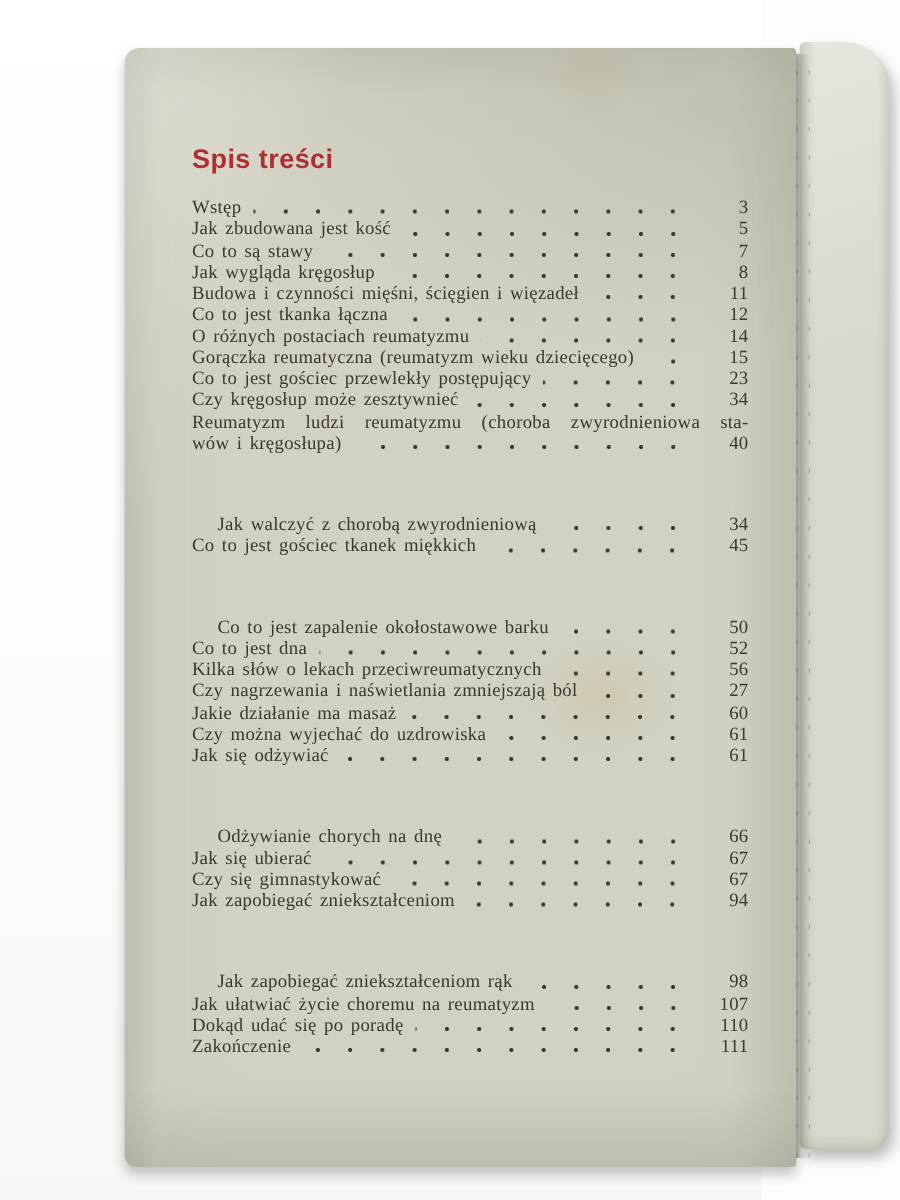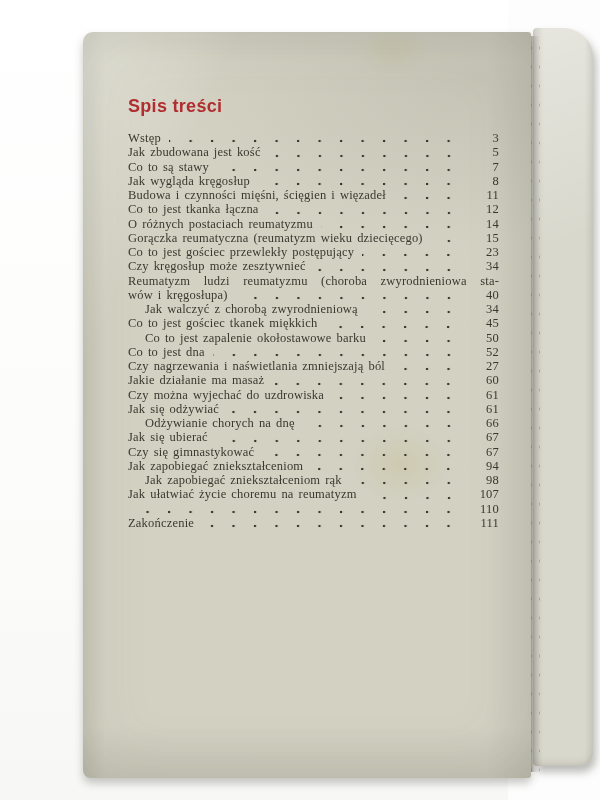--- a/index.html
+++ b/index.html
@@ -65,21 +65,21 @@
     font-family:"Liberation Sans", sans-serif;
     font-weight:700;font-size:18px;line-height:20px;
     letter-spacing:0.3px;
     color:var(--accent);
   }
   .toc{
     font-size:12.5px;line-height:14.25px;
     letter-spacing:0.2px;word-spacing:1.6px;
   }
   .toc-row{display:flex;align-items:flex-start;}
-  .toc-row.indent{padding-left:17px;}
+  .toc-row.indent{padding-left:17px;margin-top:40px;}
   .toc-label{white-space:nowrap;}
   .toc-row.stretch .toc-label{
     flex:1;white-space:normal;
     text-align:justify;text-align-last:justify;
   }
   .toc-dots{
     flex:1;position:relative;align-self:stretch;
     margin-left:8px;margin-right:6px;min-width:12px;
   }
   .toc-dots::after{
@@ -175,20 +175,25 @@
     <span class="toc-label">Co to jest zapalenie okołostawowe barku</span>
     <span class="toc-dots"></span>
     <span class="toc-page">50</span>
   </div>
             <div class="toc-row">
     <span class="toc-label">Co to jest dna</span>
     <span class="toc-dots"></span>
     <span class="toc-page">52</span>
   </div>
             <div class="toc-row">
+    <span class="toc-label">Kilka słów o lekach przeciwreumatycznych</span>
+    <span class="toc-dots"></span>
+    <span class="toc-page">56</span>
+  </div>
+            <div class="toc-row">
     <span class="toc-label">Czy nagrzewania i naświetlania zmniejszają ból</span>
     <span class="toc-dots"></span>
     <span class="toc-page">27</span>
   </div>
             <div class="toc-row">
     <span class="toc-label">Jakie działanie ma masaż</span>
     <span class="toc-dots"></span>
     <span class="toc-page">60</span>
   </div>
             <div class="toc-row">
@@ -225,20 +230,21 @@
     <span class="toc-label">Jak zapobiegać zniekształceniom rąk</span>
     <span class="toc-dots"></span>
     <span class="toc-page">98</span>
   </div>
             <div class="toc-row">
     <span class="toc-label">Jak ułatwiać życie choremu na reumatyzm</span>
     <span class="toc-dots"></span>
     <span class="toc-page">107</span>
   </div>
             <div class="toc-row">
+    <span class="toc-label">Dokąd udać się po poradę</span>
     <span class="toc-dots"></span>
     <span class="toc-page">110</span>
   </div>
             <div class="toc-row">
     <span class="toc-label">Zakończenie</span>
     <span class="toc-dots"></span>
     <span class="toc-page">111</span>
   </div>
           </div>
       </div>

